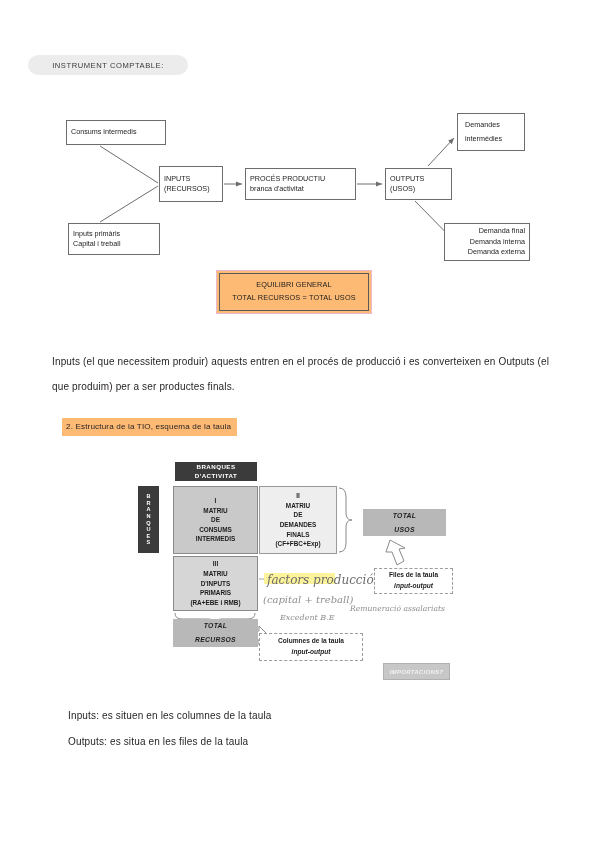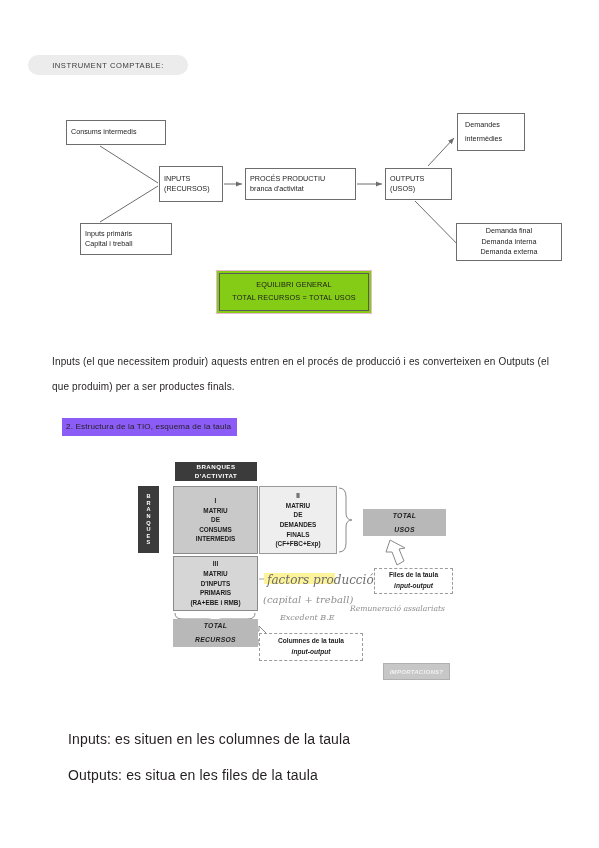--- a/index.html
+++ b/index.html
@@ -56,44 +56,44 @@
     justify-content: center;
     font-size: 7.2px;
     line-height: 1.45;
     color: #1c1c1c;
     text-align: center;
     padding: 2px 4px;
   }
   .fbox .l2 { display:block; }
 
   #box-consums      { left: 66px;  top: 20px;  width: 100px; height: 25px; }
-  #box-inputsprim   { left: 80px;  top: 123px; width: 92px;  height: 32px; }
+  #box-inputsprim   { left: 68px;  top: 123px; width: 92px;  height: 32px; }
   #box-inputs       { left: 159px; top: 66px;  width: 64px;  height: 36px; }
   #box-proces       { left: 245px; top: 68px;  width: 111px; height: 32px; }
   #box-outputs      { left: 385px; top: 68px;  width: 67px;  height: 32px; }
   #box-demint       { left: 457px; top: 13px;  width: 68px;  height: 38px;
                       align-items: flex-start; padding-left: 7px; }
-  #box-demfinal     { left: 456px; top: 123px; width: 106px;  height: 38px;
-                      align-items: center; }
+  #box-demfinal     { left: 444px; top: 123px; width: 86px;  height: 38px;
+                      align-items: flex-end; }
 
   #box-demint .l1, #box-demint .l2 { text-align:left; width:100%; line-height:1.9; }
 
   .flow svg { position: absolute; left: 0; top: 0; }
 
   
   .equil {
     position: absolute;
     left: 216px;
     top: 270px;
     width: 156px;
     height: 44px;
     border: 1px solid #e8b9cf;
     padding: 2px;
     box-sizing: border-box;
-    background: #84cc16;
+    background: #fdba74;
   }
   .equil-inner {
     width: 100%;
     height: 100%;
     border: 1px solid #5a5a5a;
     box-sizing: border-box;
     display: flex;
     flex-direction: column;
     align-items: center;
     justify-content: center;
@@ -113,21 +113,21 @@
     line-height: 2.45;
     color: #231f20;
     letter-spacing: 0.15px;
   }
 
   
   .sec-head {
     position: absolute;
     left: 62px;
     top: 418px;
-    background: #8b5cf6;
+    background: #fdba74;
     font-size: 8.1px;
     line-height: 16px;
     padding: 1px 6px 1px 4px;
     color: #231f20;
     letter-spacing: 0.15px;
   }
 
   
   .tio {
     position: absolute;
@@ -265,22 +265,22 @@
   }
   #hw-factors     { left: 139px; top: 118px; font-size: 12px; color: #6d6d6d; }
   #hw-capital     { left: 135px; top: 139px; font-size: 10px; }
   #hw-remun       { left: 222px; top: 149px; font-size: 7.6px; }
   #hw-excedent    { left: 152px; top: 158px; font-size: 8px; }
 
   
   .bottom-lines {
     position: absolute;
     left: 68px;
-    top: 722px;
-    font-size: 14px;
+    top: 703px;
+    font-size: 10px;
     line-height: 2.55;
     color: #231f20;
     letter-spacing: 0.15px;
   }
 </style>
 </head>
 <body>
 
 <div class="header-pill">
   <span>INSTRUMENT COMPTABLE:</span>

